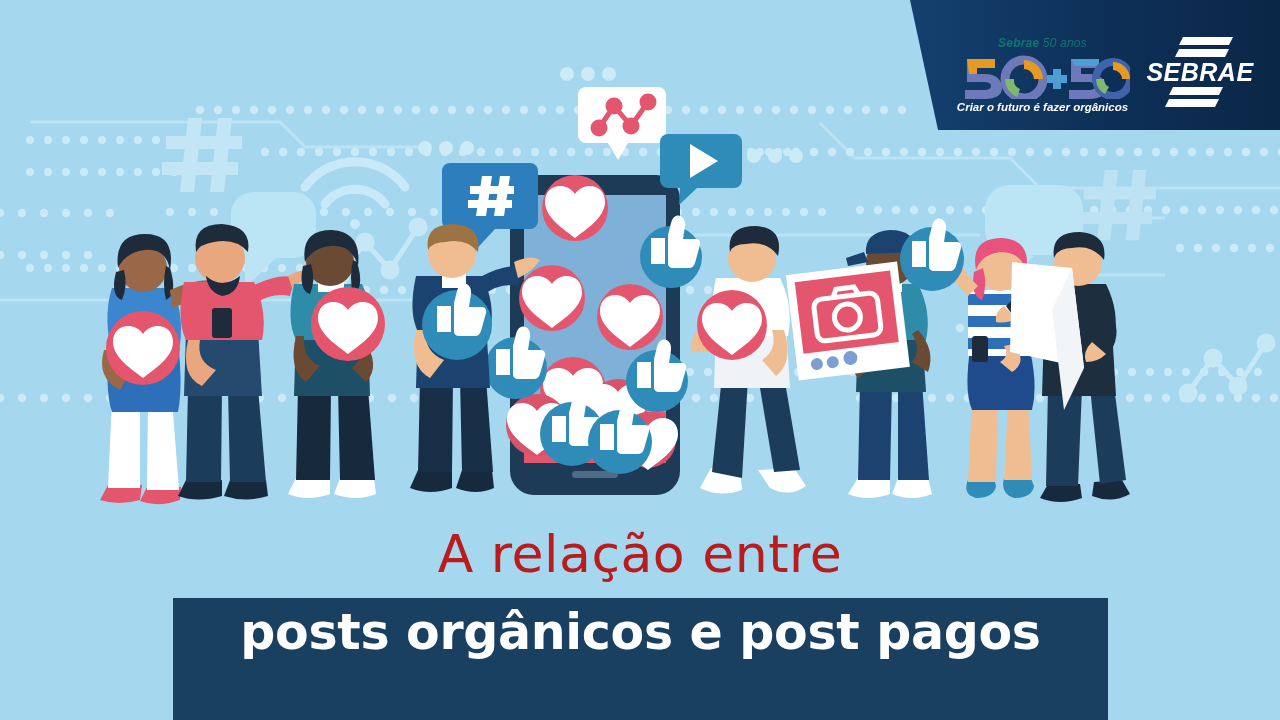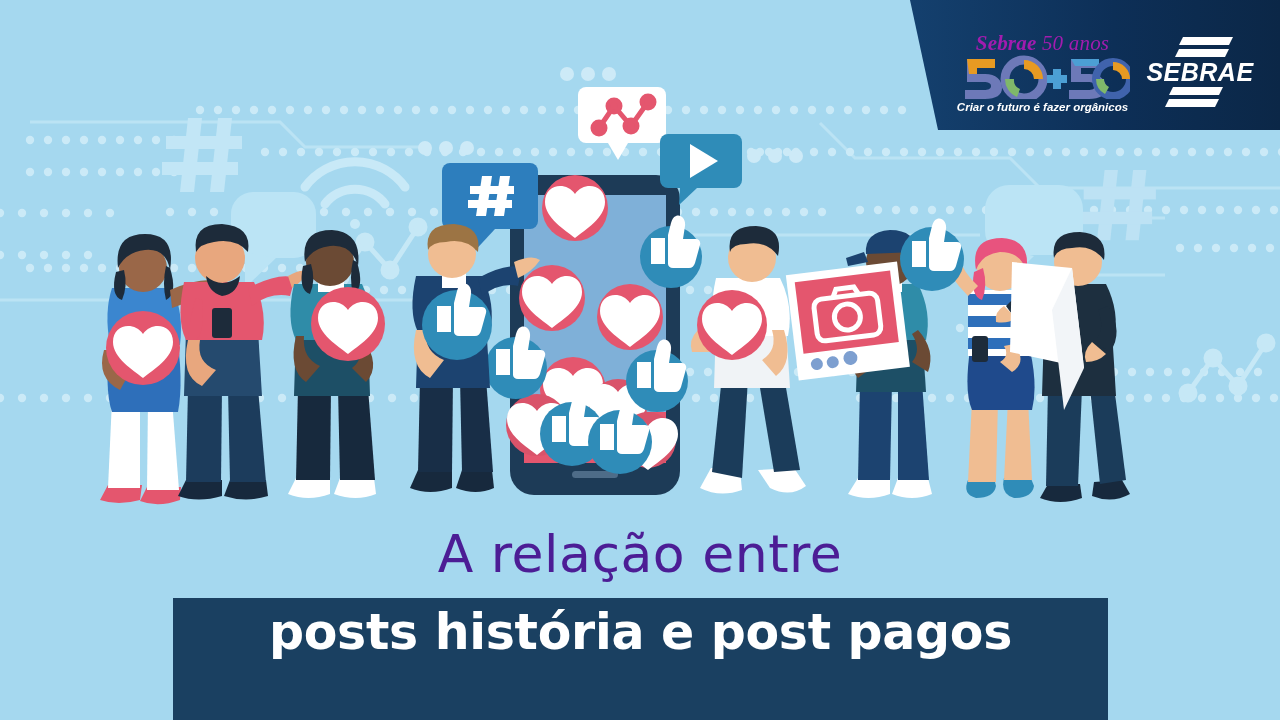--- a/index.html
+++ b/index.html
@@ -9,39 +9,39 @@
     background:#a5d8ef;
   }
   #stage{position:relative;width:1280px;height:720px;overflow:hidden;background:#a5d8ef;}
   .abs{position:absolute;}
   svg{display:block;}
 
   
   #brand-banner{left:0;top:0;width:1280px;height:140px;}
   #brand-logo-wrap{left:955px;top:34px;width:175px;height:80px;text-align:center;}
   .brand-top{
-    color:#a21caf;font-size:21px;font-weight:bold;font-style:italic;
-    letter-spacing:.2px;line-height:18px;white-space:nowrap;font-family:Liberation Serif, serif;
+    color:#0f766e;font-size:12px;font-weight:bold;font-style:italic;
+    letter-spacing:.2px;line-height:18px;white-space:nowrap;
   }
   .brand-top .thin{font-weight:normal;}
   .brand-tag{
     color:#ffffff;font-size:11.5px;font-weight:bold;font-style:italic;
     line-height:14px;white-space:nowrap;margin-top:1px;
   }
   #sebrae-mark{left:1145px;top:33px;width:110px;height:78px;}
   #sebrae-word{
     position:absolute;left:0;top:25px;width:110px;text-align:center;
     color:#fff;font-size:25px;font-weight:bold;font-style:italic;
     letter-spacing:.5px;line-height:28px;
   }
 
   
   #title-line1{
     left:0;top:524px;width:1280px;text-align:center;
-    color:#4c1d95;font-size:52px;font-weight:400;letter-spacing:.5px;
+    color:#b91c1c;font-size:52px;font-weight:400;letter-spacing:.5px;
     font-family:"DejaVu Sans", sans-serif;
   }
   #title-band{left:173px;top:598px;width:935px;height:122px;background:#1a4061;}
   #title-line2{
     left:173px;top:604px;width:935px;text-align:center;
     color:#ffffff;font-size:49px;font-weight:bold;letter-spacing:-.3px;
     font-family:"DejaVu Sans", sans-serif;
   }
 </style>
 </head>
@@ -748,15 +748,15 @@
       <g fill="#ffffff">
         <path d="M28 54 L78 54 L74 62 L24 62 Z"></path>
         <path d="M24 66 L74 66 L70 74 L20 74 Z"></path>
       </g>
     </svg>
     <div id="sebrae-word">SEBRAE</div>
   </div>
 
   <div id="title-line1" class="abs">A relação entre</div>
   <div id="title-band" class="abs"></div>
-  <div id="title-line2" class="abs">posts história e post pagos</div>
+  <div id="title-line2" class="abs">posts orgânicos e post pagos</div>
 
 </div>
 
 </body></html>

